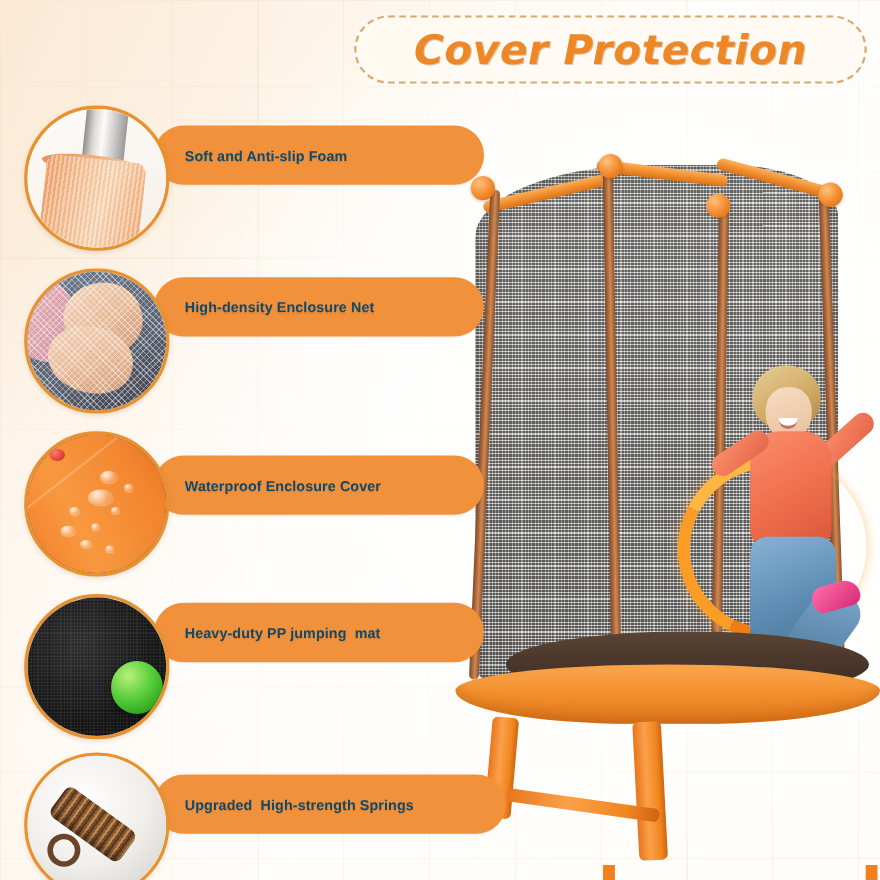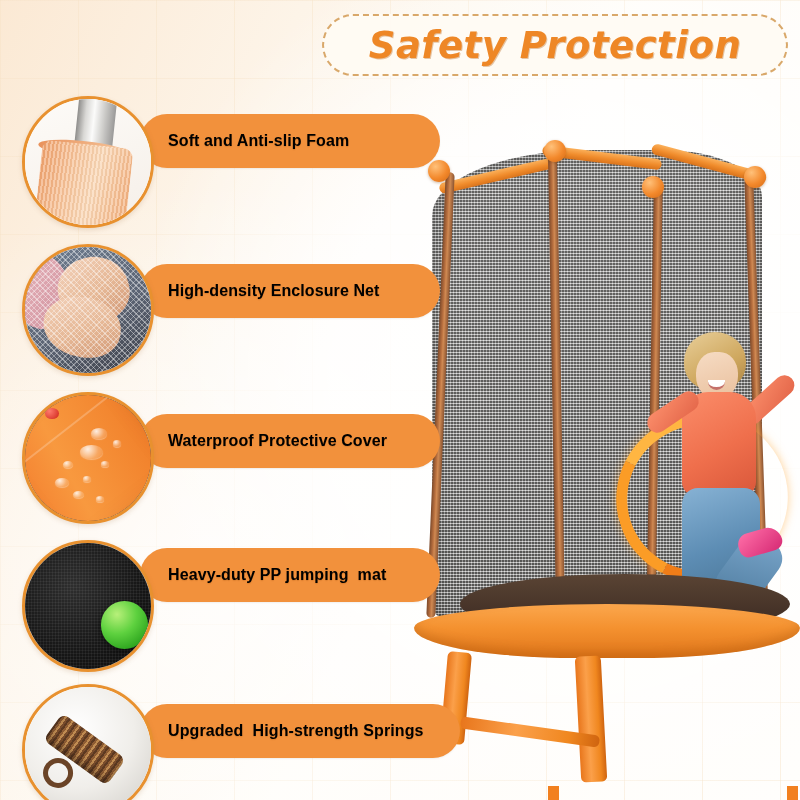--- a/index.html
+++ b/index.html
@@ -52,21 +52,21 @@
   .feature-row { position:absolute; left:0; }
   .pill {
     position:absolute; left:140px; height:54px;
     background:#f2913c;
     border-radius:27px 27px 27px 27px;
     display:flex; align-items:center;
     padding-left:28px; padding-right:24px;
     box-shadow:0 1px 2px rgba(0,0,0,.06);
   }
   .pill-label {
-    color:#000000; font-weight:bold; font-size:16px;
+    color:#0c4a6e; font-weight:bold; font-size:13px;
     letter-spacing:.1px; white-space:pre;
     text-shadow:0 1px 1px rgba(160,80,10,.25);
   }
   .thumb {
     position:absolute; left:22px;
     width:132px; height:132px; border-radius:50%;
     border:3px solid #e8912f;
     overflow:hidden;
     background:#fff;
     box-shadow:0 2px 5px rgba(150,100,50,.18);
@@ -280,21 +280,21 @@
   #g-shoeR { left:86px; top:198px; transform:rotate(-16deg); }
 </style>
 </head>
 <body>
 
 <div id="bg-base"></div>
 <div id="bg-grid"></div>
 <div id="bg-wash"></div>
 
 <div id="title-badge">
-  <span id="title-text">Safety Protection</span>
+  <span id="title-text">Cover Protection</span>
 </div>
 
 <div id="product">
 
   <div id="tramp-net"></div>
 
   <div class="top-rail" style="left:38px;  top:74px;  width:120px; transform:rotate(-13deg);"></div>
   <div class="top-rail" style="left:142px; top:56px;  width:120px; transform:rotate(7deg);"></div>
   <div class="top-rail" style="left:250px; top:62px;  width:118px; transform:rotate(15deg);"></div>
 
@@ -338,37 +338,37 @@
   <div class="thumb" style="top:0;">
     <div class="thumb-inner t1">
       <div class="pole"></div>
       <div class="foam-top"></div>
       <div class="foam"></div>
     </div>
   </div>
 </div>
 
 <div class="feature-row" style="top:244px;">
-  <div class="pill" style="top:20px; width:300px;">
+  <div class="pill" style="top:8px; width:300px;">
     <span class="pill-label">High-density Enclosure Net</span>
   </div>
   <div class="thumb" style="top:0;">
     <div class="thumb-inner t2">
       <div class="pinkcloth"></div>
       <div class="jeans"></div>
       <div class="handA"></div>
       <div class="handB"></div>
       <div class="mesh"></div>
     </div>
   </div>
 </div>
 
 <div class="feature-row" style="top:392px;">
   <div class="pill" style="top:22px; width:300px;">
-    <span class="pill-label">Waterproof Protective Cover</span>
+    <span class="pill-label">Waterproof Enclosure Cover</span>
   </div>
   <div class="thumb" style="top:0;">
     <div class="thumb-inner t3">
       <div class="band"></div>
       <div class="redball"></div>
       <div class="drop" style="left:52%; top:26%; width:13%; height:9%;"></div>
       <div class="drop" style="left:44%; top:40%; width:18%; height:11%;"></div>
       <div class="drop" style="left:30%; top:52%; width:8%;  height:6%;"></div>
       <div class="drop" style="left:60%; top:52%; width:7%;  height:5%;"></div>
       <div class="drop" style="left:24%; top:66%; width:11%; height:7%;"></div>

